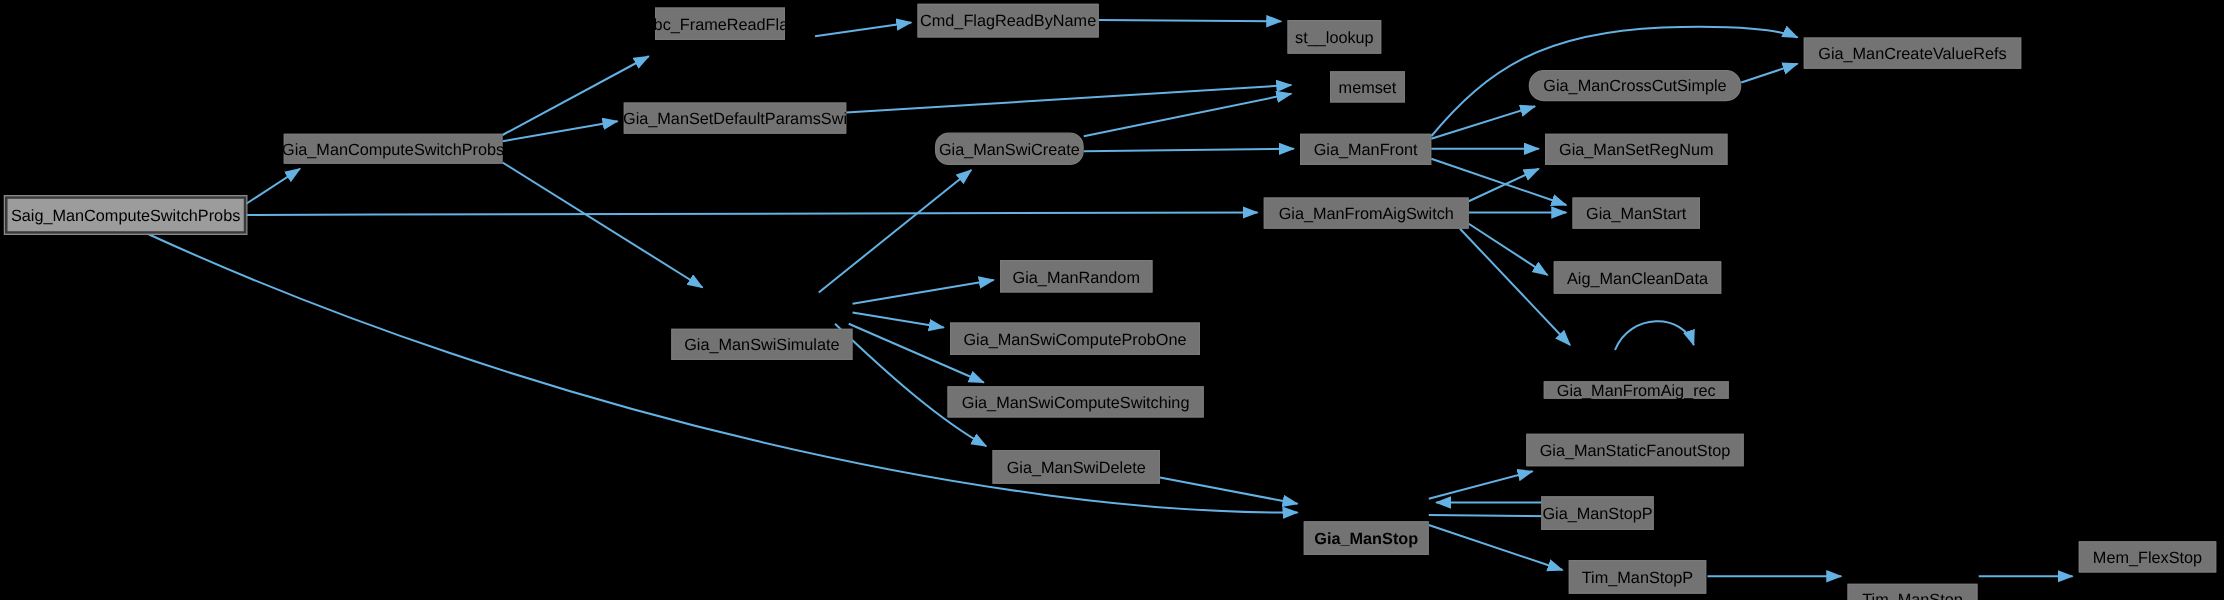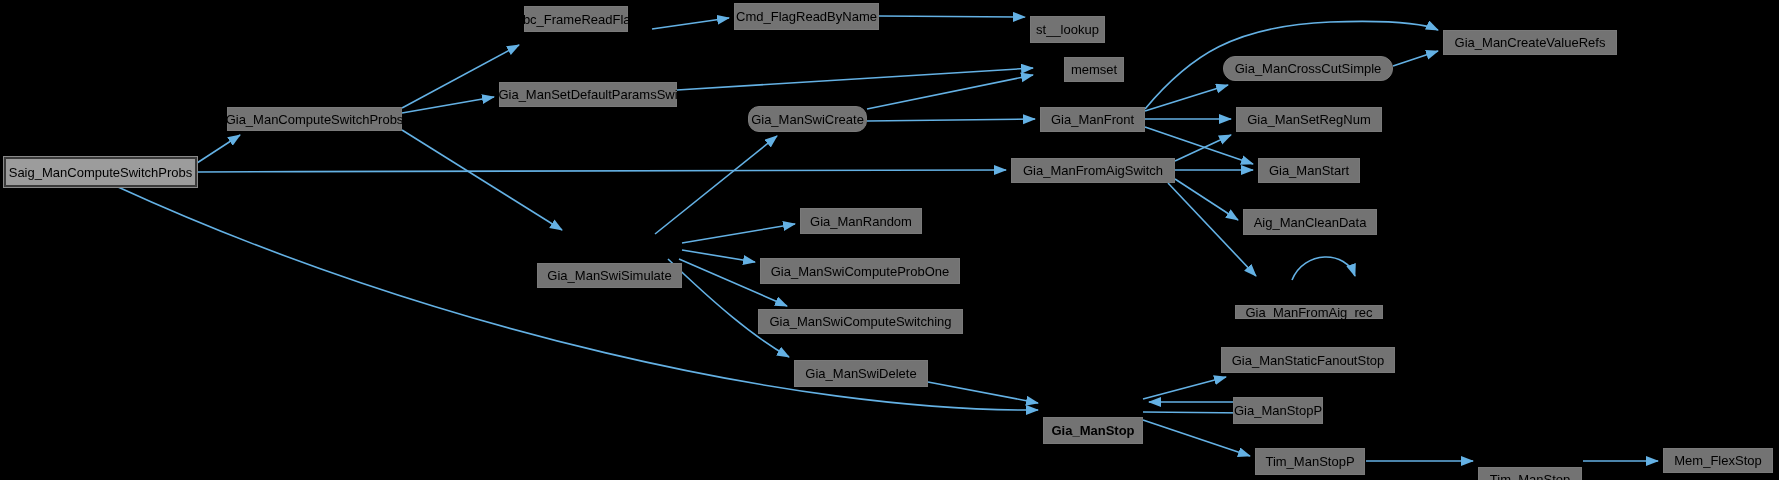--- a/index.html
+++ b/index.html
@@ -119,15 +119,15 @@
   <div class="node" style="left:1043px;top:417px;width:100px;height:27px;font-weight:bold;">Gia_ManStop</div>
 
   <div class="node" style="left:1221px;top:347px;width:174px;height:26px;">Gia_ManStaticFanoutStop</div>
 
   <div class="node" style="left:1211px;top:397px;width:90px;height:27px;margin-left:22px;">Gia_ManStopP</div>
 
   <div class="node" style="left:1255px;top:448px;width:110px;height:27px;">Tim_ManStopP</div>
 
   <div class="node" style="left:1478px;top:467px;width:104px;height:25px;">Tim_ManStop</div>
 
-  <div class="node" style="left:1663px;top:448px;width:110px;height:25px;">Mem_FlexStop</div>
+  <div class="node" style="left:1663px;top:433px;width:110px;height:25px;">Mem_FlexStop</div>
 
 </div>
 
 </body></html>

